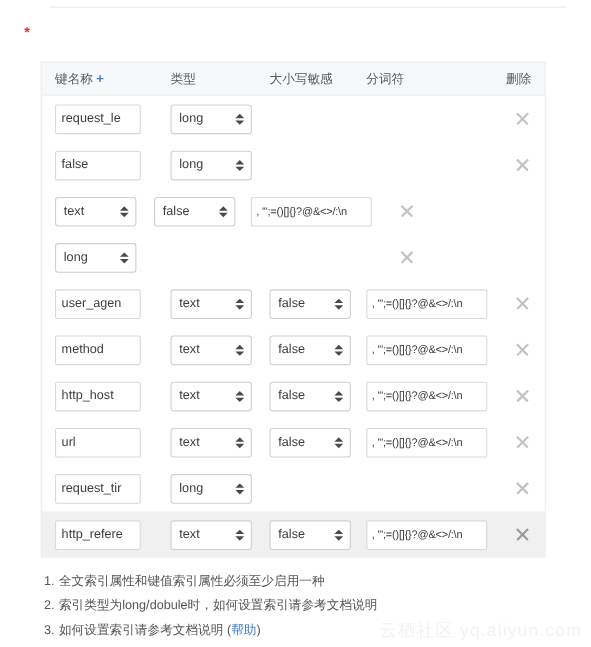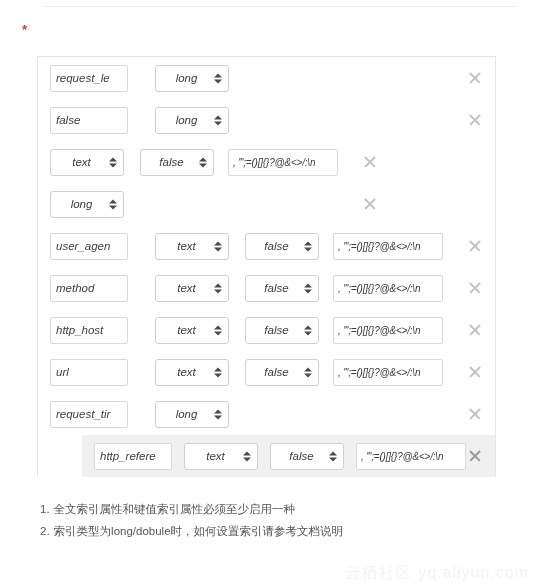--- a/index.html
+++ b/index.html
@@ -69,26 +69,25 @@
     font-size: 12px;
     font-weight: bold;
   }
 
   .trow {
     display: flex;
     align-items: center;
     height: 42px;
     background: #ffffff;
   }
-  .trow.hover { background: #f0f0f0; margin-left: 44px; }
+  .trow.hover { background: #f0f0f0; }
   .td {
     padding-left: 12px;
     display: flex;
     align-items: center;
-    font-style: italic;
   }
   .td.c-del {
     padding-left: 0; padding-right: 12px;
     justify-content: flex-end;
   }
 
   
   .inp {
     width: 78px; height: 27px;
     border: 1px solid #d9d9d9;
@@ -107,21 +106,20 @@
     width: 74px; height: 27px;
     border: 1px solid #d0d0d0;
     border-radius: 3px;
     background: #fff;
     font-size: 11.5px;
     color: #3d3d3d;
     padding: 0 18px 0 7px;
     line-height: 25px;
     white-space: nowrap;
     overflow: hidden;
-    text-align: center;
   }
   .sel .spin {
     position: absolute;
     right: 6px; top: 50%;
     transform: translateY(-50%);
     width: 8px; height: 15px;
     display: flex; flex-direction: column;
     align-items: center; justify-content: center;
     gap: 2px;
   }
@@ -162,21 +160,21 @@
     width: 14px; height: 1.6px;
     background: #c2c2c2;
   }
   .xbtn::before { transform: rotate(45deg); }
   .xbtn::after  { transform: rotate(-45deg); }
   .trow.hover .xbtn::before, .trow.hover .xbtn::after { background: #9a9a9a; }
 
   
   .notes {
     position: absolute;
-    left: 40px; top: 498px;
+    left: 40px; top: 518px;
     width: 480px;
   }
   .note {
     font-size: 11.5px;
     color: #555;
     line-height: 22px;
     white-space: nowrap;
   }
   .note .num { color: #555; margin-right: 4px; }
   .help-link { color: #3a7fd5; }
@@ -198,20 +196,27 @@
 
 <div id="root">
 
   <div class="top-rule"></div>
 
   <div class="section-label">
     <span class="req-star">*</span>
   </div>
 
   <div class="table-wrap">
+    <div class="thead">
+      <div class="th c-key"><span>键名称</span><span class="plus">+</span></div>
+      <div class="th c-type">类型</div>
+      <div class="th c-case">大小写敏感</div>
+      <div class="th c-tok">分词符</div>
+      <div class="th c-del">删除</div>
+    </div>
     <div id="tbody">
         <div class="trow">
           <div class="td c-key">
             <div class="inp">request_le</div>
           </div>
           <div class="td c-type">
             <div class="sel"><span>long</span><span class="spin">
                 <i class="up"></i>
                 <i class="down"></i>
               </span></div>
@@ -417,16 +422,17 @@
           <div class="td c-del">
             <div class="xbtn"></div>
           </div>
         </div>
       </div>
   </div>
 
   <div class="notes" id="notes">
       <div class="note"><span class="num">1.</span><span>全文索引属性和键值索引属性必须至少启用一种</span></div>
       <div class="note"><span class="num">2.</span><span>索引类型为long/dobule时，如何设置索引请参考文档说明</span></div>
+      <div class="note"><span class="num">3.</span><span>如何设置索引请参考文档说明</span><span class="paren"> (</span><span class="help-link">帮助</span><span class="paren">)</span></div>
     </div>
 
   <div class="watermark">云栖社区 yq.aliyun.com</div>
 </div>
 
 </body></html>

